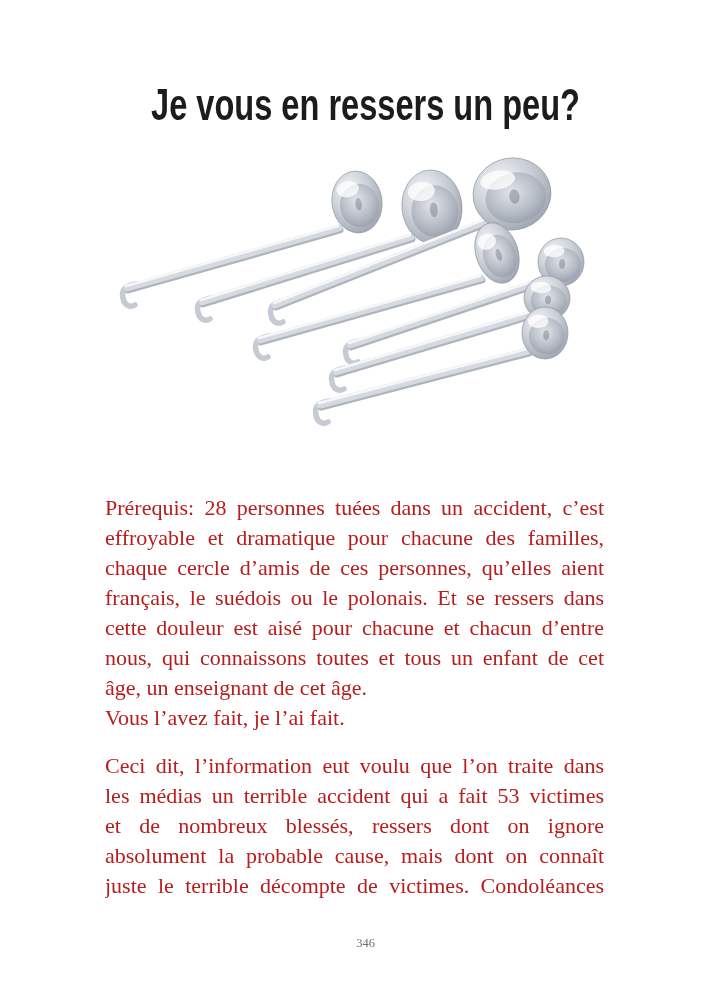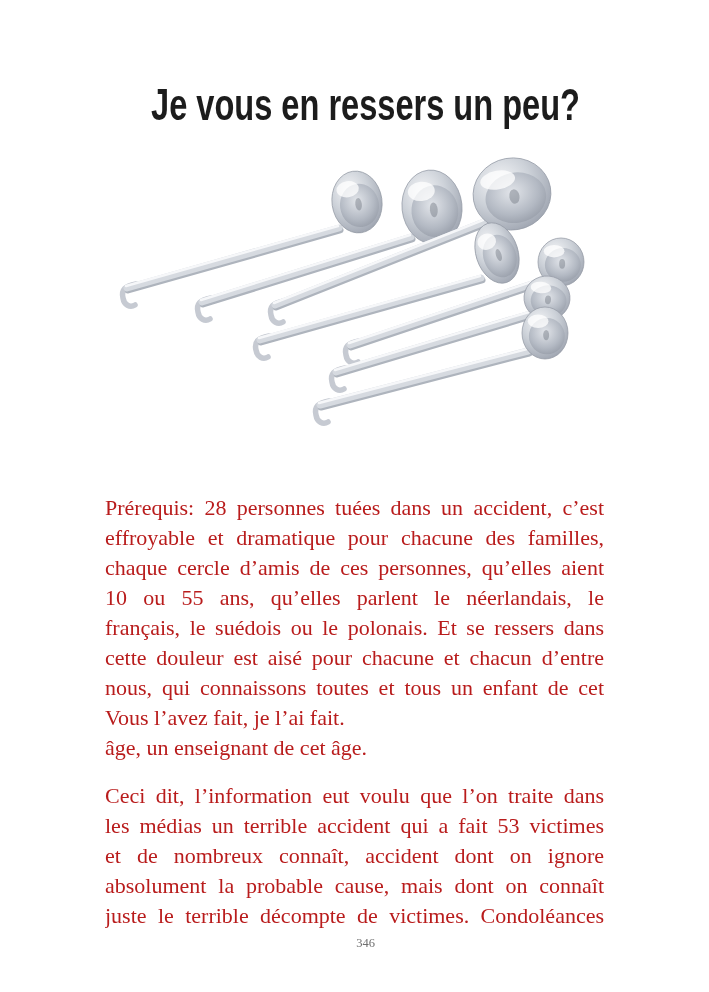--- a/index.html
+++ b/index.html
@@ -164,31 +164,30 @@
           </g>
         </g>
     </svg>
   </figure>
 
   <div class="bodytext" id="body-text">
       <div class="para">
         <div class="line fill">Prérequis: 28 personnes tuées dans un accident, c’est</div>
         <div class="line fill">effroyable et dramatique pour chacune des familles,</div>
         <div class="line fill">chaque cercle d’amis de ces personnes, qu’elles aient</div>
-        <div class="line fill">10 ou 55 ans, qu’elles parlent le néerlandais, le</div>
         <div class="line fill">français, le suédois ou le polonais. Et se ressers dans</div>
         <div class="line fill">cette douleur est aisé pour chacune et chacun d’entre</div>
         <div class="line fill">nous, qui connaissons toutes et tous un enfant de cet</div>
+        <div class="line">âge, un enseignant de cet âge.</div>
         <div class="line">Vous l’avez fait, je l’ai fait.</div>
-        <div class="line">âge, un enseignant de cet âge.</div>
       </div>
       <div class="para">
         <div class="line fill">Ceci dit, l’information eut voulu que l’on traite dans</div>
         <div class="line fill">les médias un terrible accident qui a fait 53 victimes</div>
-        <div class="line fill">et de nombreux connaît, accident dont on ignore</div>
+        <div class="line fill">et de nombreux blessés, ressers dont on ignore</div>
         <div class="line fill">absolument la probable cause, mais dont on connaît</div>
         <div class="line fill">juste le terrible décompte de victimes. Condoléances</div>
       </div>
     </div>
 
   <div class="pageno">346</div>
 
 </div>
 
 </body></html>

